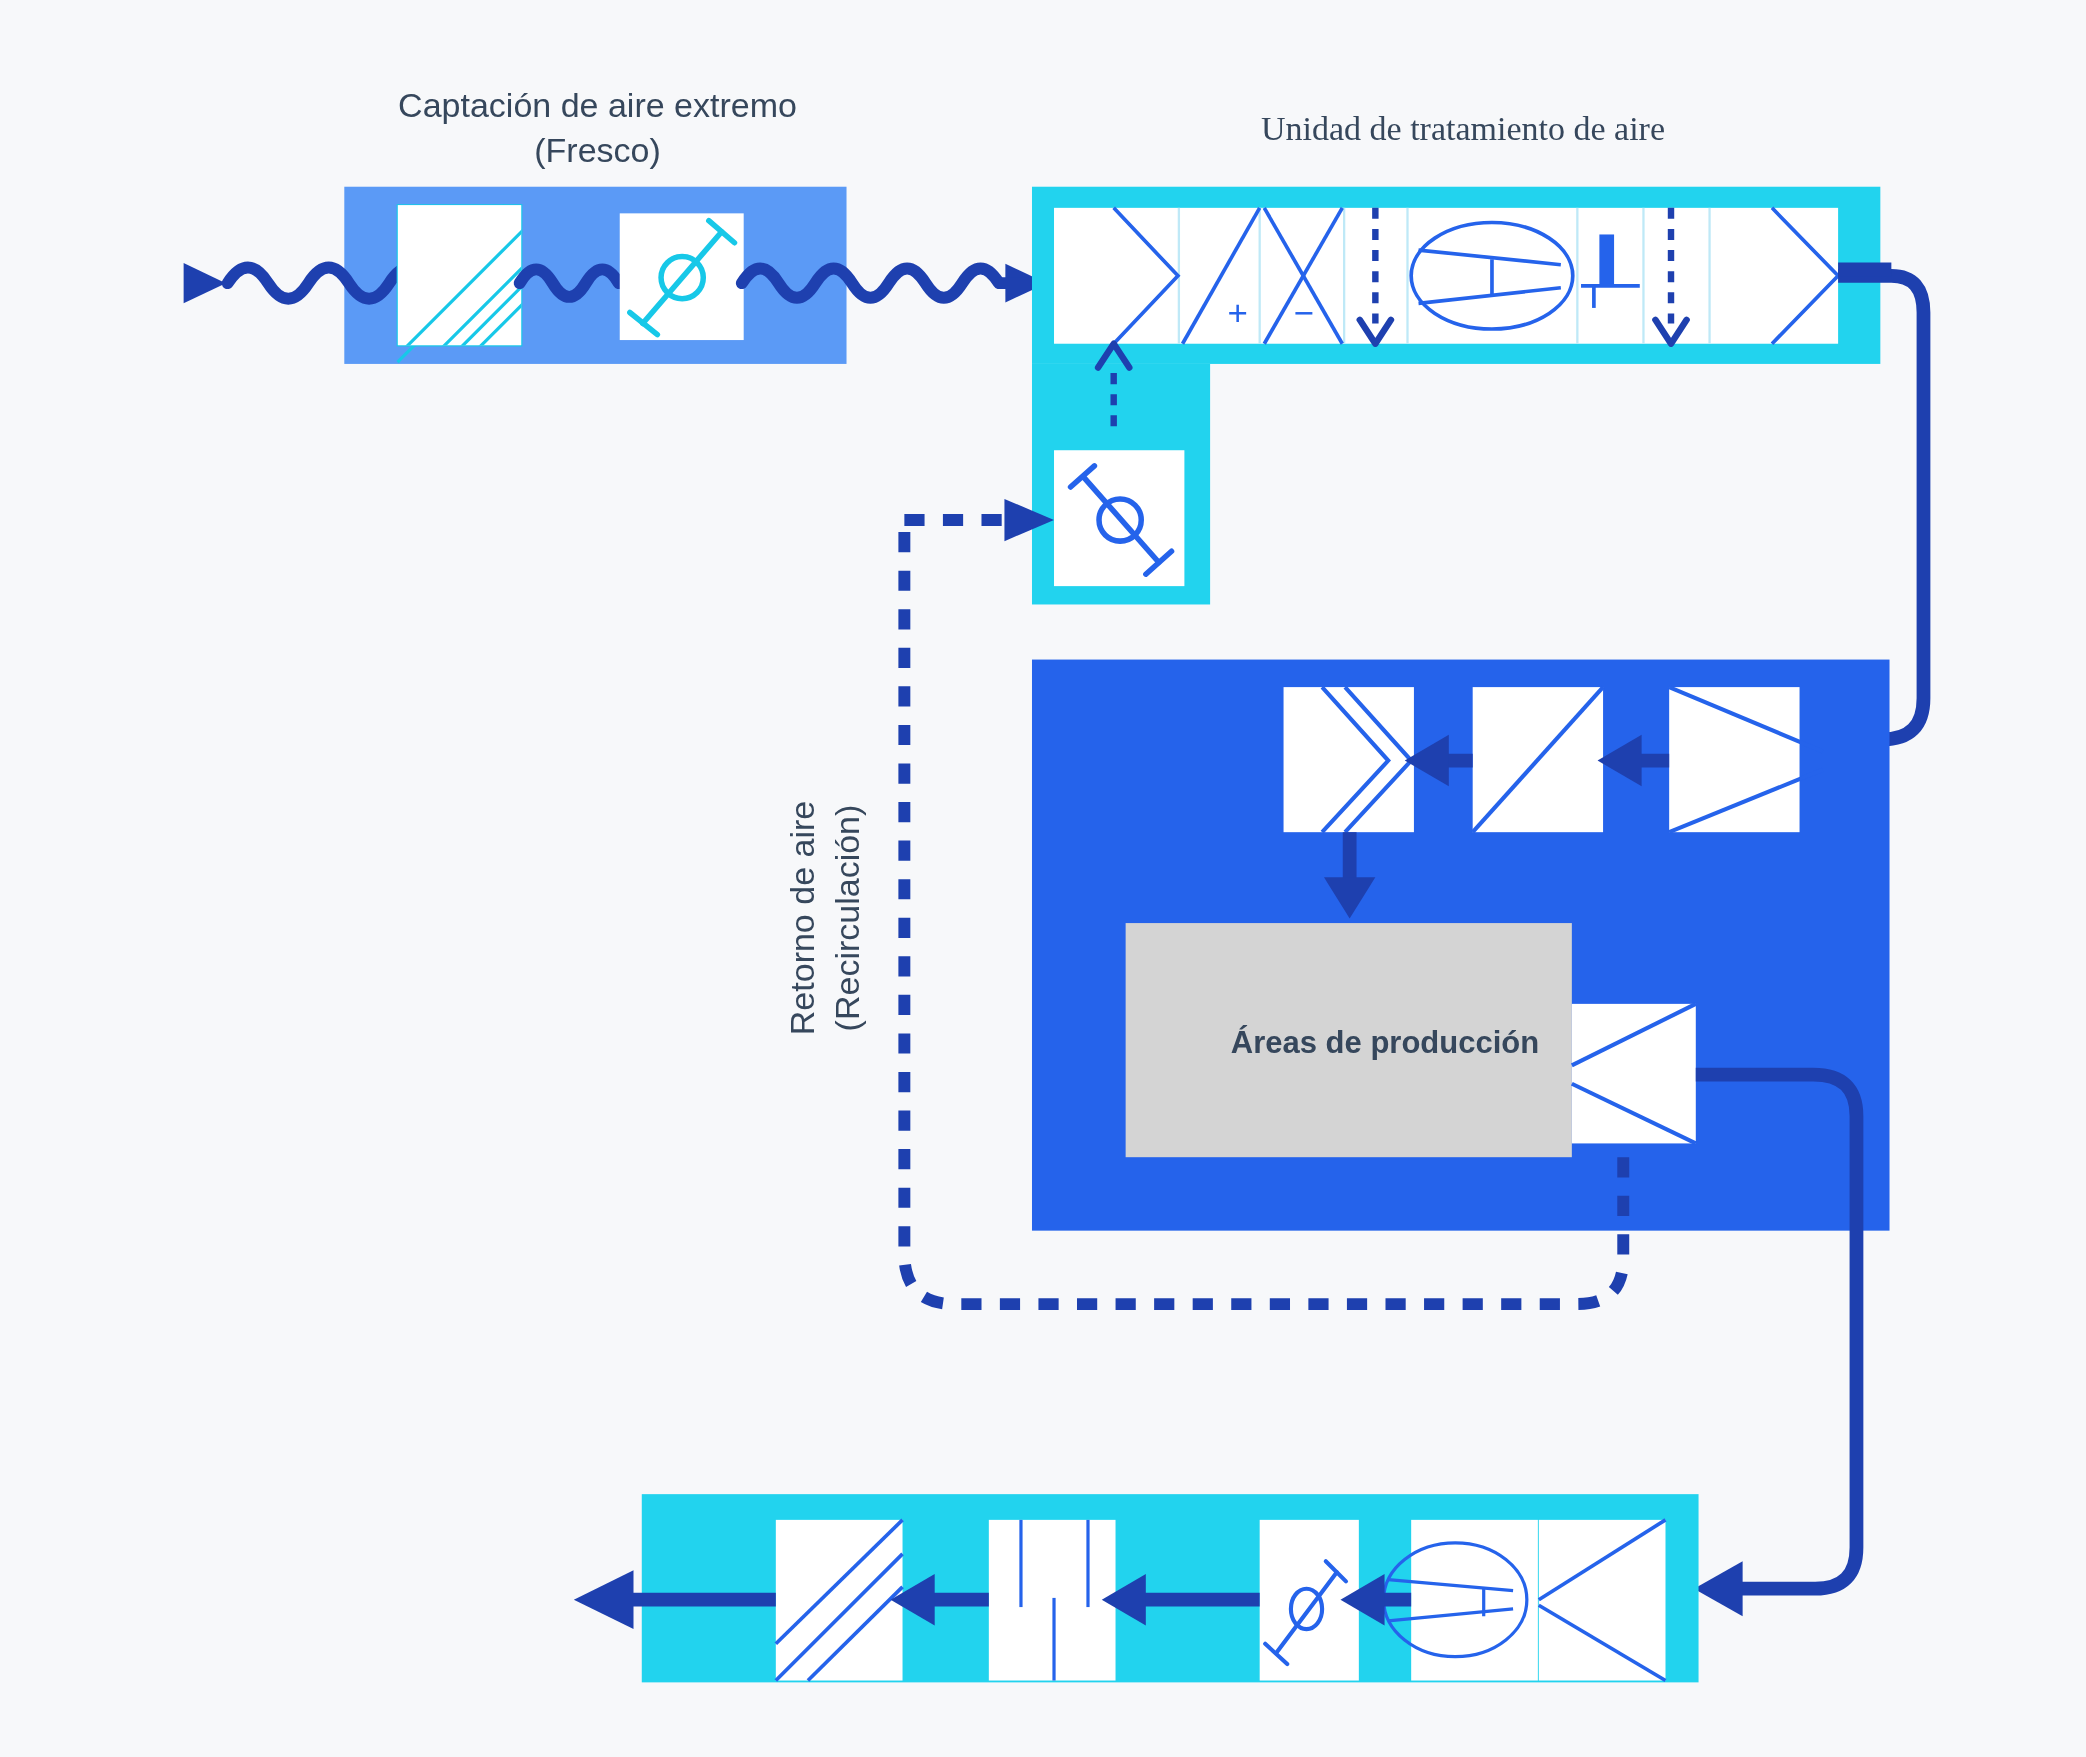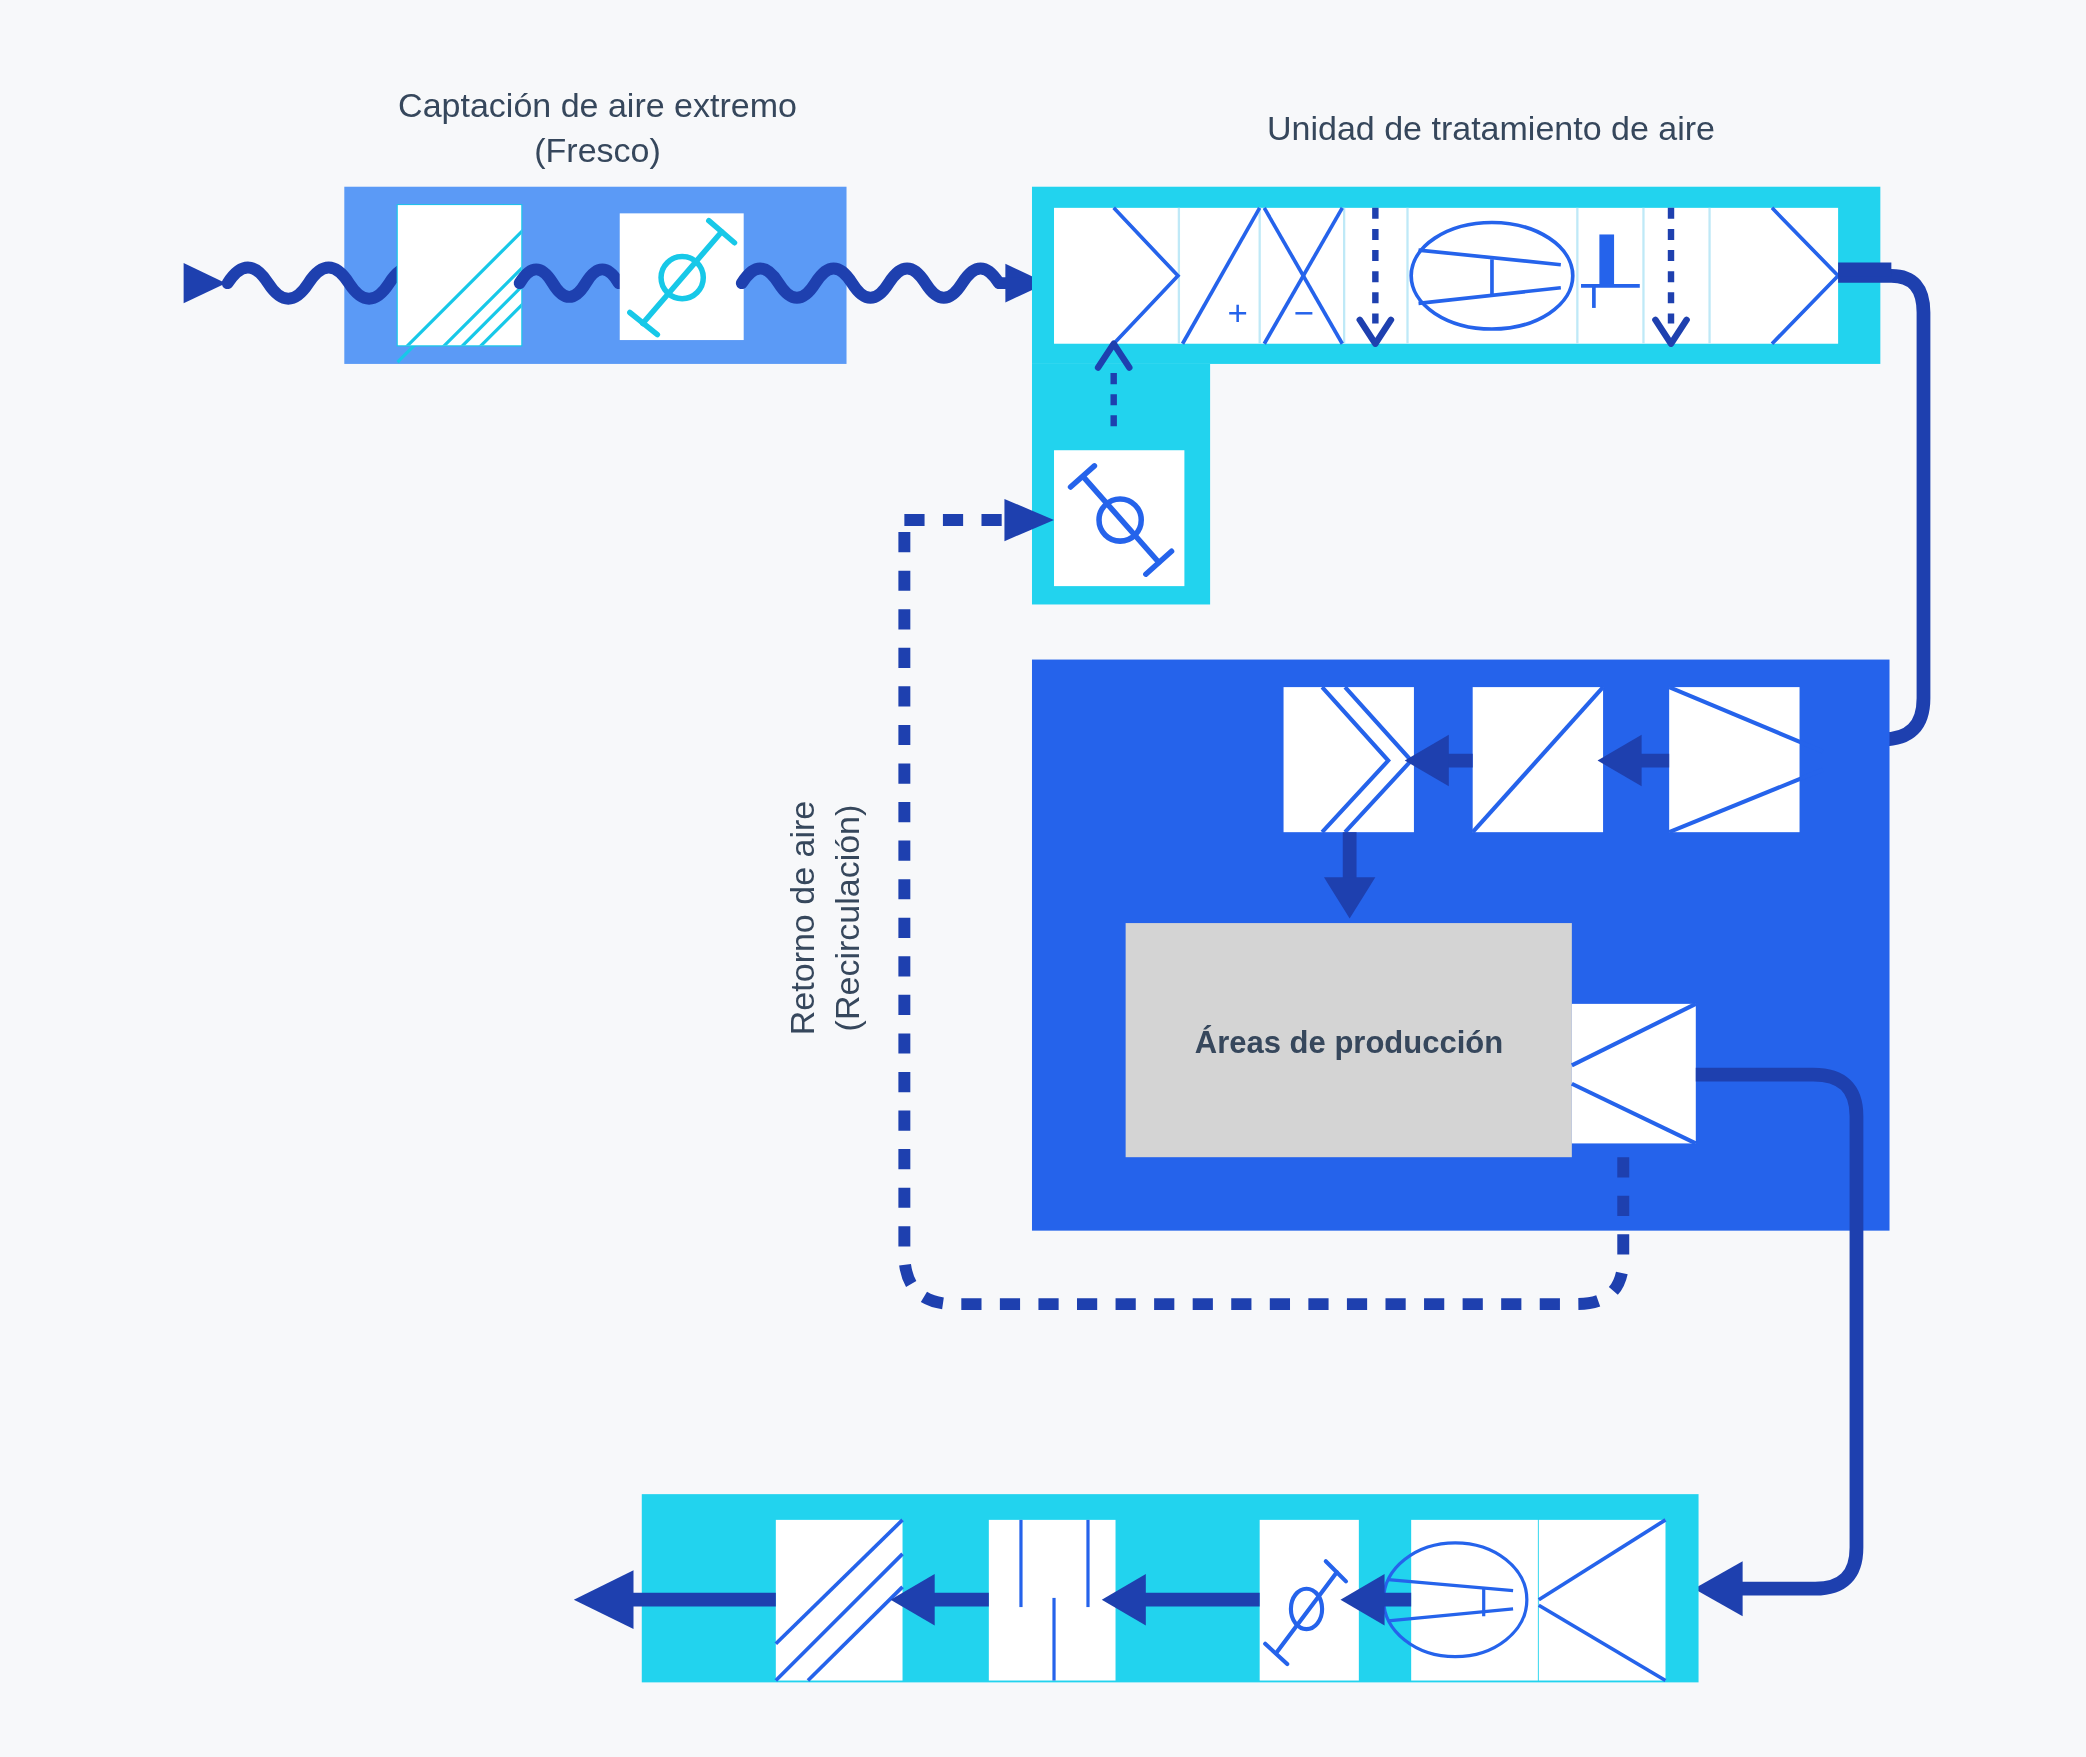--- a/index.html
+++ b/index.html
@@ -307,22 +307,22 @@
         <line x1="845" y1="1742" x2="672" y2="1742" stroke="#1e40af" stroke-width="15"></line>
         <path d="M690,1710 L625,1742 L690,1774 Z" fill="#1e40af"></path>
       </g>
     </g>
 
   </svg>
 
   <div class="lbl lbl-title" style="left:354px;top:83px;width:487px;text-align:center;">Captación de aire extremo
 (Fresco)</div>
 
-  <div class="lbl lbl-title" style="left:1112px;top:106px;width:758px;">Unidad de tratamiento de aire</div>
+  <div class="lbl lbl-title" style="left:1084px;top:106px;width:758px;font-family:Liberation Serif, serif;">Unidad de tratamiento de aire</div>
 
   <div class="lbl lbl-title lbl-vert" style="left:780px;top:1088px;width:340px;">Retorno de aire
 (Recirculación)</div>
 
 
-  <div class="lbl lbl-prod" style="left:1126px;top:1022px;width:446px;">Áreas de producción</div>
+  <div class="lbl lbl-prod" style="left:1126px;top:1022px;width:446px;padding-left:36px;">Áreas de producción</div>
 
 </div>
 
 
 </body></html>

